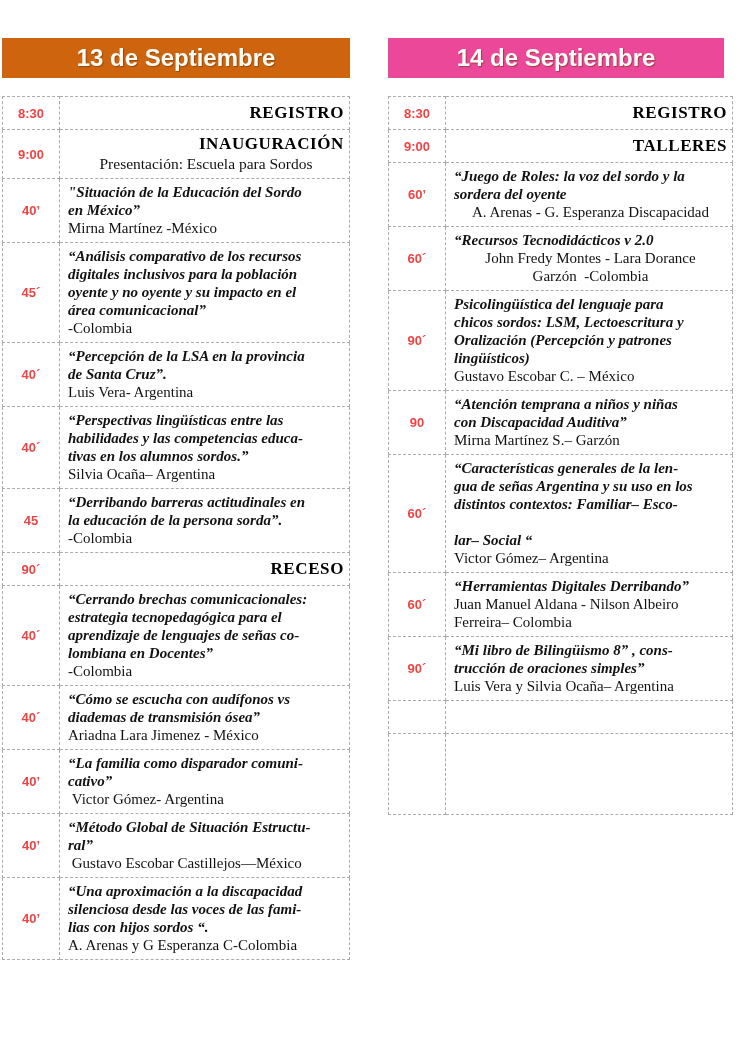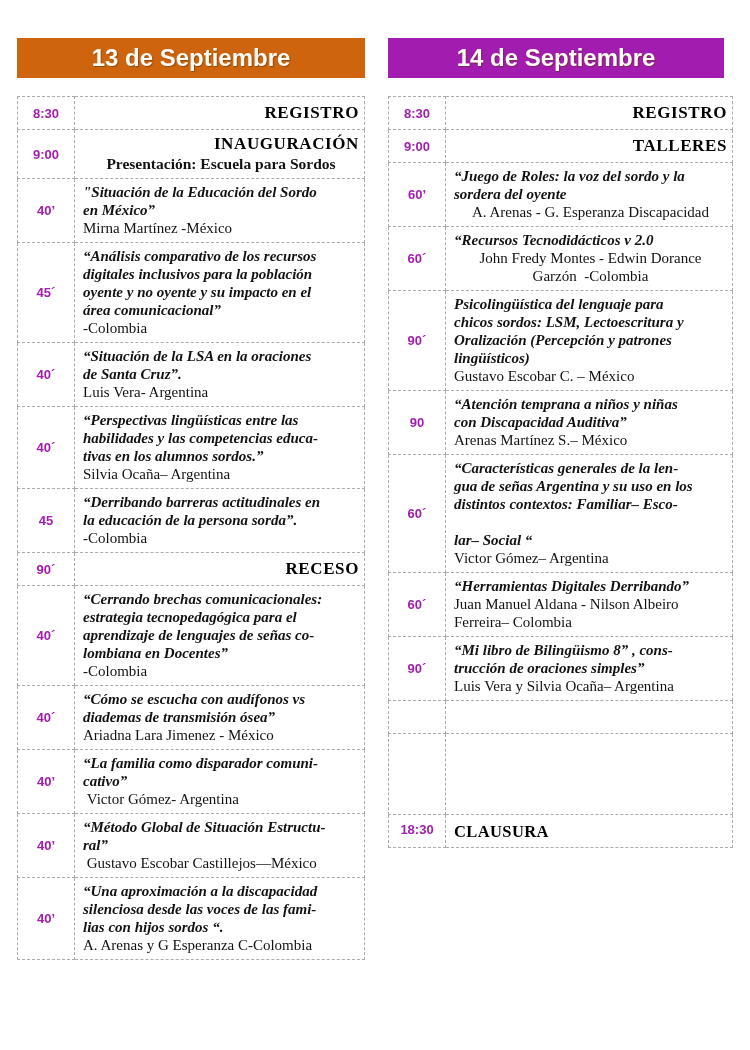--- a/index.html
+++ b/index.html
@@ -1,33 +1,33 @@
 <!DOCTYPE html>
 <html><head>
 <meta charset="utf-8">
 <style>
   html,body{margin:0;padding:0;}
   body{width:750px;height:1050px;background:#ffffff;font-family:"Liberation Serif",serif;}
   .page{position:relative;width:750px;height:1050px;background:#ffffff;overflow:hidden;}
   .day{position:absolute;top:38px;}
-  .day-0{left:17px;width:348px;}
+  .day-0{left:2px;width:348px;}
   .day-1{left:388px;width:345px;}
   .day-header{height:40px;line-height:40px;background:#CE650E;color:#FDFCF7;
     font-family:"Liberation Sans",sans-serif;font-weight:bold;font-size:24px;
     text-align:center;text-shadow:1px 1px 1px rgba(100,50,5,.55);margin-bottom:18px;}
   .day-1 .day-header{width:336px;}
   .sched{border-collapse:collapse;table-layout:fixed;width:100%;}
   .sched td{border:1px dashed #ABABAB;}
   .sched tr{height:33px;}
   col.c-time{width:57px;}
   td.time{text-align:center;vertical-align:middle;
-    font-family:"Liberation Sans",sans-serif;font-weight:bold;font-size:13px;color:#a21caf;}
+    font-family:"Liberation Sans",sans-serif;font-weight:bold;font-size:13px;color:#ef4444;}
   td.content{padding:4px 5px 5px 8px;vertical-align:middle;color:#121212;}
   .section{text-align:right;font-weight:bold;font-size:17px;letter-spacing:.6px;color:#000;}
-  .sub{text-align:center;font-size:15.5px;line-height:19px;font-weight:bold;}
+  .sub{text-align:center;font-size:15.5px;line-height:19px;}
   .title{font-weight:bold;font-style:italic;font-size:15px;line-height:18px;white-space:pre-wrap;}
   .title.ac{text-align:left;}
   .title.al{text-align:left;}
   .speaker{font-size:15px;line-height:18px;white-space:pre-wrap;}
   .speaker.ac{text-align:center;}
   .row-empty{height:55px;}
   .row-empty + .row-empty{height:81px;}
   .row-closing{height:84px;}
   .row-closing td{vertical-align:top;padding-top:7px;}
   .closing{font-weight:bold;font-size:16.5px;letter-spacing:.4px;color:#000;}
@@ -74,21 +74,21 @@
               <div class="title ac">“Análisis comparativo de los recursos
 digitales inclusivos para la población
 oyente y no oyente y su impacto en el
 área comunicacional”</div>
               <div class="speaker al">-Colombia</div>
             </td>
           </tr>
           <tr>
             <td class="time">40´</td>
             <td class="content">
-              <div class="title ac">“Situación de la LSA en la oraciones
+              <div class="title ac">“Percepción de la LSA en la provincia
 de Santa Cruz”.</div>
               <div class="speaker al">Luis Vera- Argentina</div>
             </td>
           </tr>
           <tr>
             <td class="time">40´</td>
             <td class="content">
               <div class="title al">“Perspectivas lingüísticas entre las
 habilidades y las competencias educa-
 tivas en los alumnos sordos.”</div>
@@ -150,21 +150,21 @@
 silenciosa desde las voces de las fami-
 lias con hijos sordos “.</div>
               <div class="speaker al">A. Arenas y G Esperanza C-Colombia</div>
             </td>
           </tr>
         </tbody>
     </table>
   </section>
 
   <section class="day day-1">
-    <div class="day-header" style="background: #a21caf; color: rgb(253, 252, 247);">
+    <div class="day-header" style="background: #ec4899; color: rgb(253, 252, 247);">
       <span>14 de Septiembre</span>
     </div>
     <table class="sched">
       <colgroup>
           <col class="c-time">
           <col>
         </colgroup>
       <tbody>
           <tr>
             <td class="time">8:30</td>
@@ -183,40 +183,40 @@
             <td class="content">
               <div class="title ac">“Juego de Roles: la voz del sordo y la
 sordera del oyente</div>
               <div class="speaker ac">A. Arenas - G. Esperanza Discapacidad</div>
             </td>
           </tr>
           <tr>
             <td class="time">60´</td>
             <td class="content">
               <div class="title ac">“Recursos Tecnodidácticos v 2.0</div>
-              <div class="speaker ac">John Fredy Montes - Edwin Dorance
+              <div class="speaker ac">John Fredy Montes - Lara Dorance
 Garzón  -Colombia</div>
             </td>
           </tr>
           <tr>
             <td class="time">90´</td>
             <td class="content">
               <div class="title al">Psicolingüística del lenguaje para
 chicos sordos: LSM, Lectoescritura y
 Oralización (Percepción y patrones
 lingüísticos)</div>
               <div class="speaker al">Gustavo Escobar C. – México</div>
             </td>
           </tr>
           <tr>
             <td class="time">90</td>
             <td class="content">
               <div class="title al">“Atención temprana a niños y niñas
 con Discapacidad Auditiva”</div>
-              <div class="speaker al">Arenas Martínez S.– México</div>
+              <div class="speaker al">Mirna Martínez S.– Garzón</div>
             </td>
           </tr>
           <tr>
             <td class="time">60´</td>
             <td class="content">
               <div class="title al">“Características generales de la len-
 gua de señas Argentina y su uso en los
 distintos contextos: Familiar– Esco-
 
 lar– Social “</div>
@@ -240,23 +240,17 @@
             </td>
           </tr>
           <tr class="row-empty">
             <td class="time"></td>
             <td class="content"></td>
           </tr>
           <tr class="row-empty">
             <td class="time"></td>
             <td class="content"></td>
           </tr>
-          <tr class="row-closing">
-            <td class="time">18:30</td>
-            <td class="content">
-              <div class="closing">CLAUSURA</div>
-            </td>
-          </tr>
         </tbody>
     </table>
   </section>
 
 </div>
 
 </body></html>

